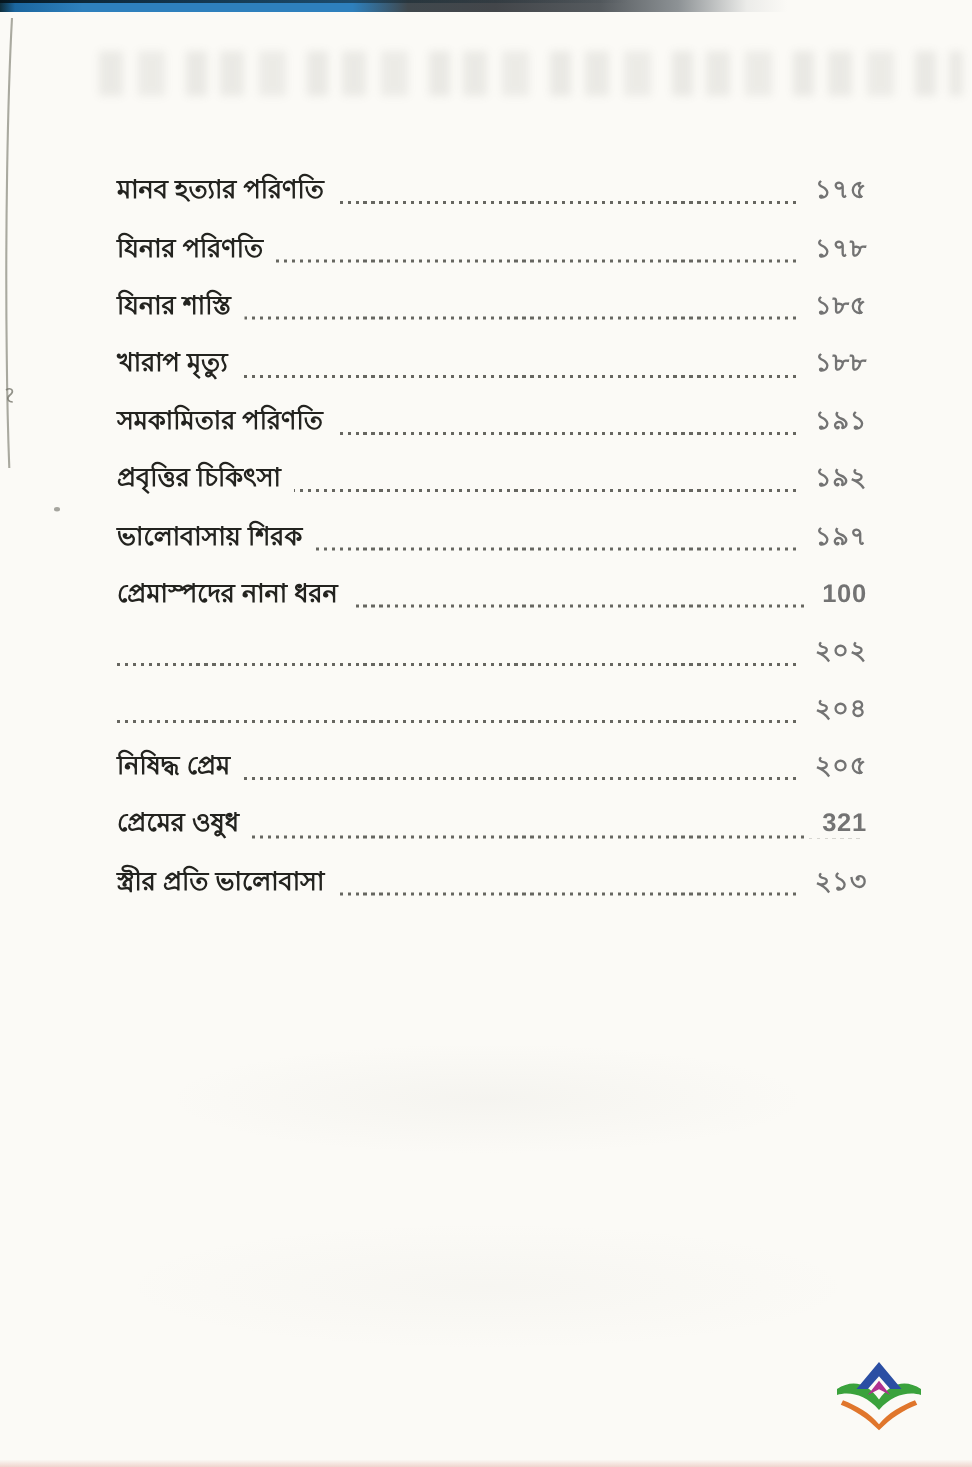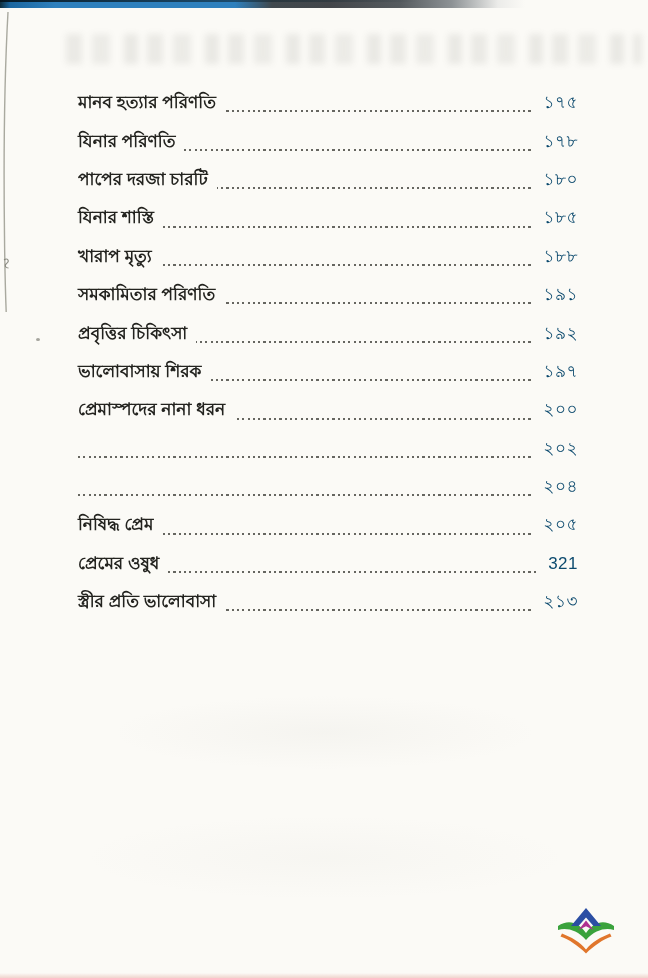--- a/index.html
+++ b/index.html
@@ -47,40 +47,40 @@
   .smudge-b {
     position:absolute; left:80px; top:815px; width:490px; height:85px;
     background:radial-gradient(ellipse at center, rgba(168,168,158,0.05), rgba(168,168,158,0) 70%);
   }
   .bottom-tint {
     position:absolute; left:0; bottom:0; width:648px; height:5px;
     background:linear-gradient(to top, rgba(228,176,166,0.5), rgba(228,176,166,0));
   }
 
   
-  .toc { position:absolute; top:84px; left:78px; width:500px; }
+  .toc { position:absolute; top:108px; left:78px; width:500px; }
   .toc-row {
     position:relative; height:38.4px;
     display:flex; align-items:center;
   }
   .toc-row::before {
     content:""; position:absolute; left:0; right:2px; bottom:10px; height:2px;
     background:repeating-linear-gradient(90deg, #4c4c46 0 2.1px, transparent 2.1px 5.3px);
     opacity:0.85;
   }
   .toc-title {
     position:relative; z-index:1;
     background:#fbfaf6; padding-right:9px;
     font-size:17px; font-weight:600; color:#23231f;
     white-space:nowrap;
   }
   .toc-page {
     position:relative; z-index:1; margin-left:auto;
     background:#fbfaf6; padding-left:9px;
-    font-size:17px; font-weight:400; color:#0c4a6e;
+    font-size:17px; font-weight:700; color:#737373;
     letter-spacing:0.5px; white-space:nowrap;
   }
 
   
   .logo { position:absolute; left:556px; top:906px; width:60px; height:50px; }
 </style>
 </head>
 <body>
 
 <div class="page">
@@ -102,24 +102,20 @@
       <div class="toc-row">
         <span class="toc-title">মানব হত্যার পরিণতি</span>
         <span class="toc-page">১৭৫</span>
       </div>
 
       <div class="toc-row">
         <span class="toc-title">যিনার পরিণতি</span>
         <span class="toc-page">১৭৮</span>
       </div>
 
-      <div class="toc-row">
-        <span class="toc-title">পাপের দরজা চারটি</span>
-        <span class="toc-page">১৮০</span>
-      </div>
 
       <div class="toc-row">
         <span class="toc-title">যিনার শাস্তি</span>
         <span class="toc-page">১৮৫</span>
       </div>
 
       <div class="toc-row">
         <span class="toc-title">খারাপ মৃত্যু</span>
         <span class="toc-page">১৮৮</span>
       </div>
@@ -134,21 +130,21 @@
         <span class="toc-page">১৯২</span>
       </div>
 
       <div class="toc-row">
         <span class="toc-title">ভালোবাসায় শিরক</span>
         <span class="toc-page">১৯৭</span>
       </div>
 
       <div class="toc-row">
         <span class="toc-title">প্রেমাস্পদের নানা ধরন</span>
-        <span class="toc-page">২০০</span>
+        <span class="toc-page">100</span>
       </div>
 
       <div class="toc-row">
         <span class="toc-page">২০২</span>
       </div>
 
       <div class="toc-row">
         <span class="toc-page">২০৪</span>
       </div>
 

